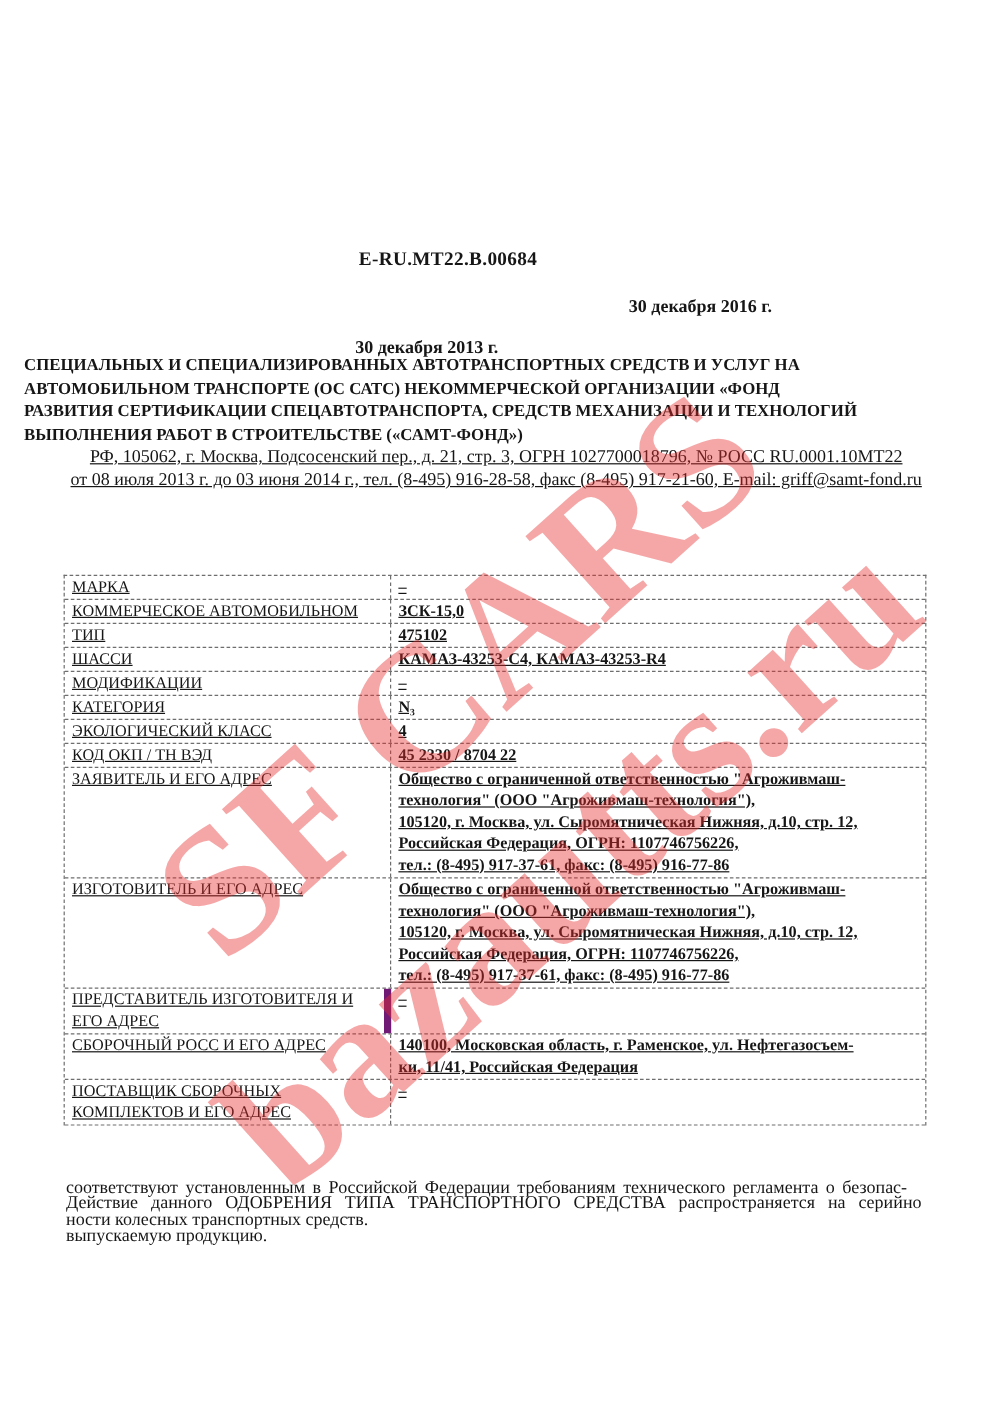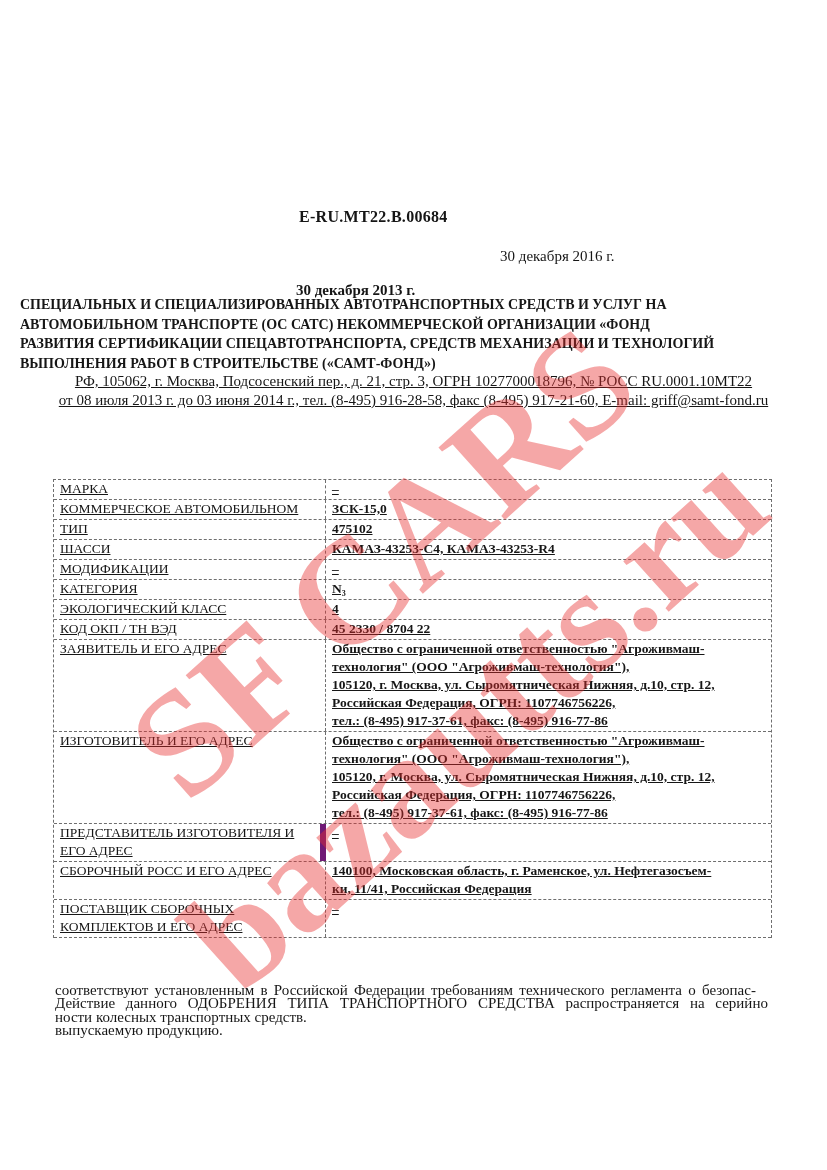--- a/index.html
+++ b/index.html
@@ -11,21 +11,21 @@
     font-family:"Liberation Serif","DejaVu Serif","DejaVu Sans",serif;
     color:#161616;
     padding-left:32px;
   }
   
   .doc-number{
     position:absolute;left:299px;top:208px;
     font-weight:bold;font-size:16px;letter-spacing:.3px;
   }
   .date-issued{position:absolute;left:296px;top:248px;font-weight:bold;font-size:15px;margin-top:34px;}
-  .date-expires{position:absolute;left:500px;top:248px;font-weight:normal;font-size:15px;text-align:right;}
+  .date-expires{position:absolute;left:524px;top:248px;font-weight:bold;font-size:15px;text-align:right;}
 
   
   .org-heading{
     position:absolute;left:20px;top:295px;width:787px;
     font-weight:bold;font-size:14px;line-height:19.5px;
     white-space:pre-line;
   }
   .org-details{
     position:absolute;left:15px;top:372px;width:797px;
     text-align:center;font-size:15px;line-height:19px;

